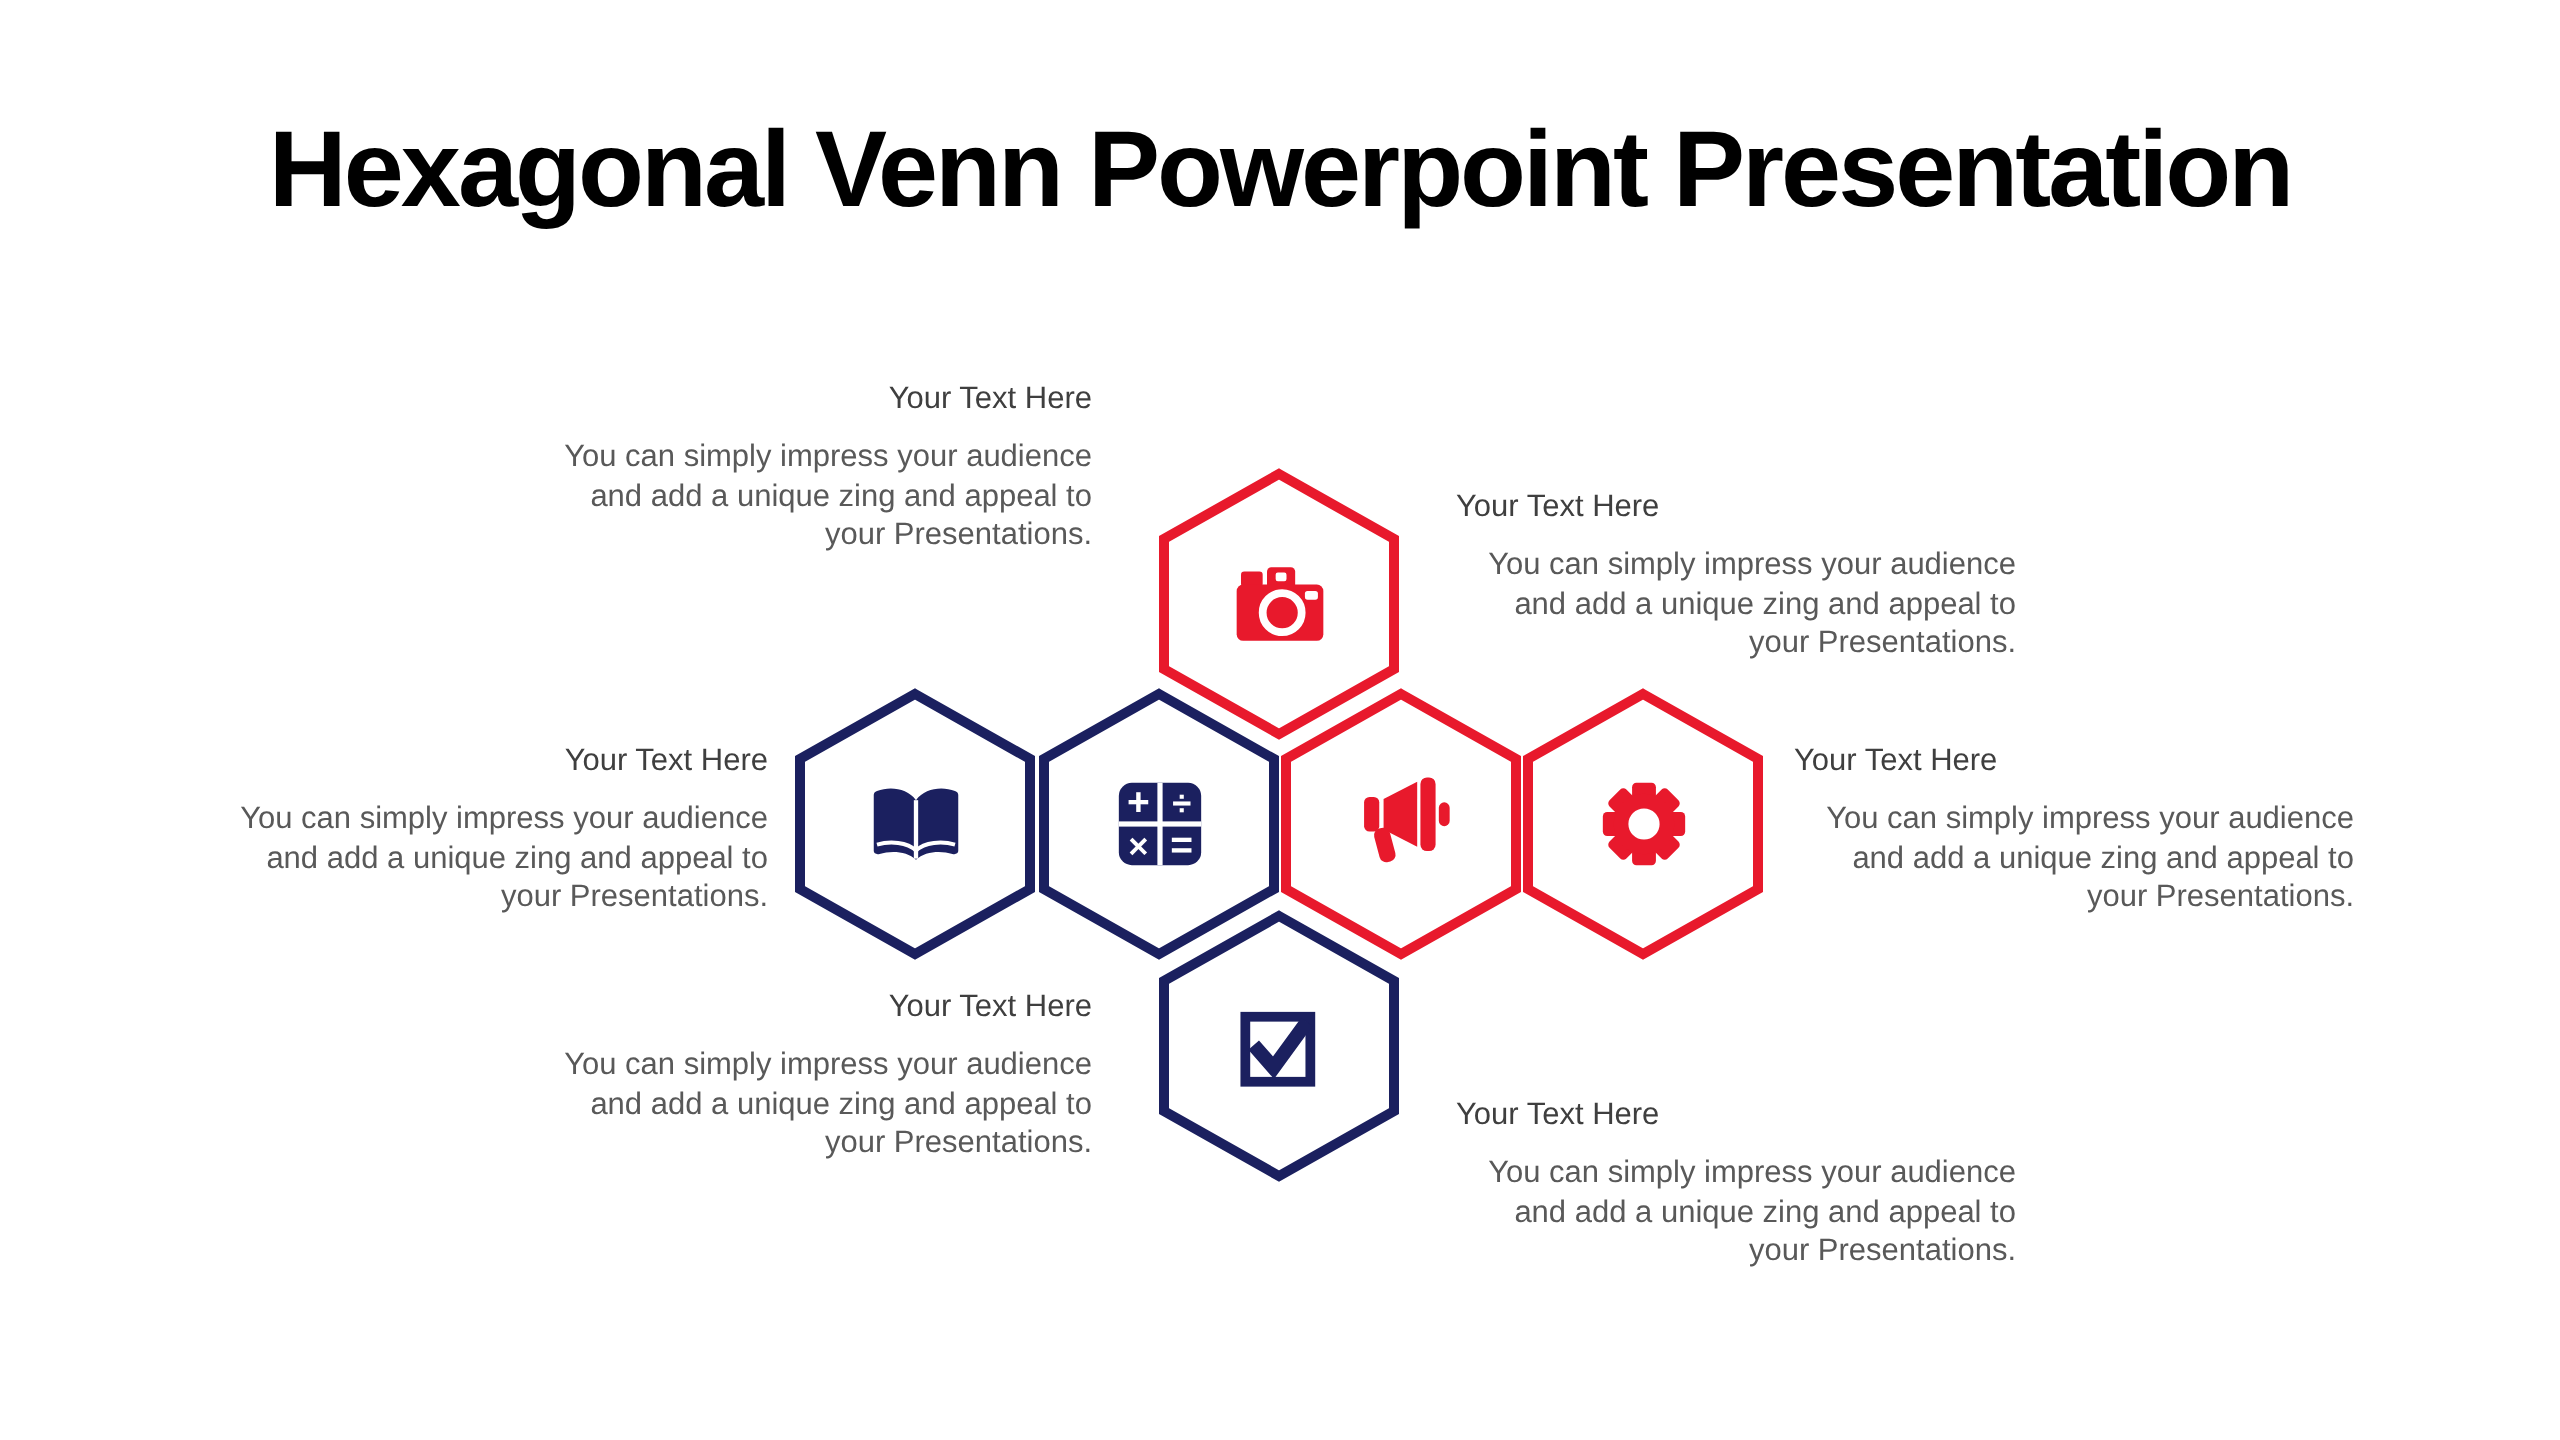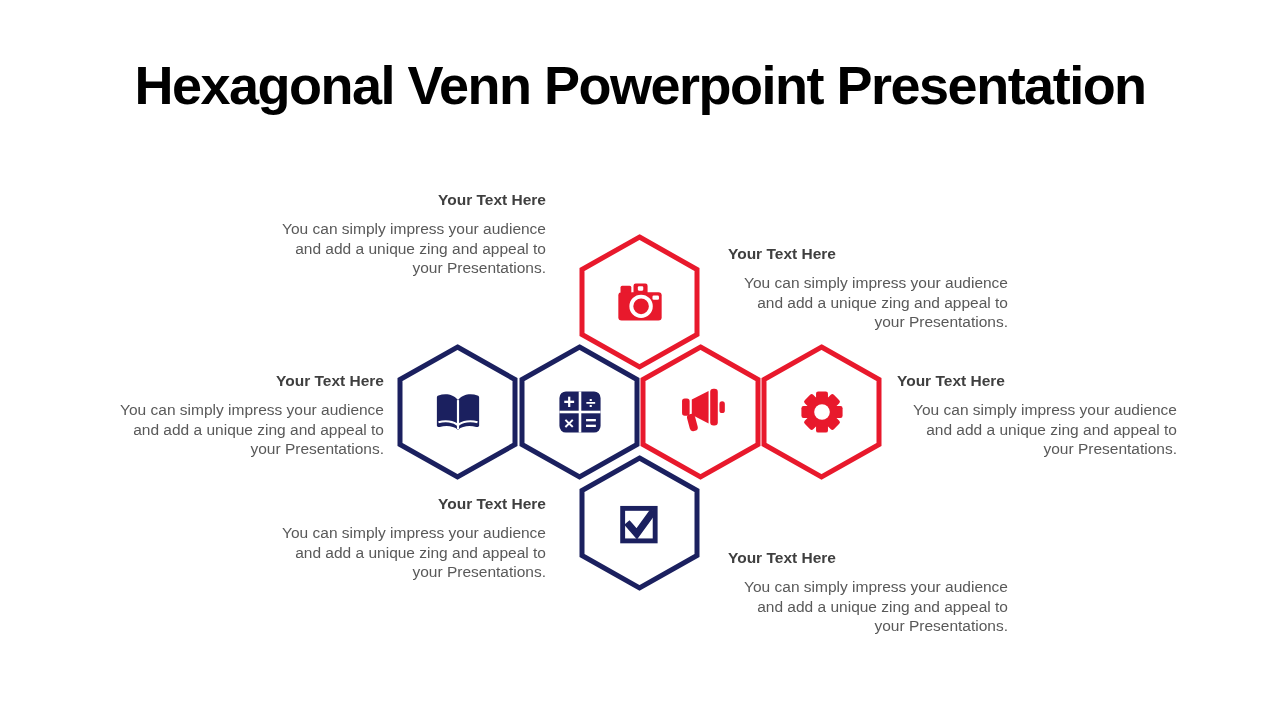--- a/index.html
+++ b/index.html
@@ -8,21 +8,21 @@
     background:var(--background,#fff);
     font-family:"Liberation Sans", sans-serif;
   }
   .slide-title{
     position:absolute;top:20px;left:0;width:1280px;
     text-align:center;font-size:54px;line-height:58px;font-weight:bold;
     letter-spacing:-1.5px;color:var(--title_text,#000);white-space:nowrap;
   }
   .tb{position:absolute;width:280px;}
   .tb .tb-head{
-    margin:0 0 11px 0;font-size:15.5px;line-height:17px;font-weight:bold;
+    margin:0 0 11px 0;font-size:15.5px;line-height:17px;font-weight:normal;
     color:var(--heading_text,#3f3f3f);
   }
   .tb .tb-body{
     margin:0;font-size:15.5px;line-height:19.5px;
     color:var(--body_text,#595959);
     text-align:right;
   }
   .tb.align-right{text-align:right;}
   .tb.align-left{text-align:left;}
   .tb-top-left{top:191px;left:266px;}

